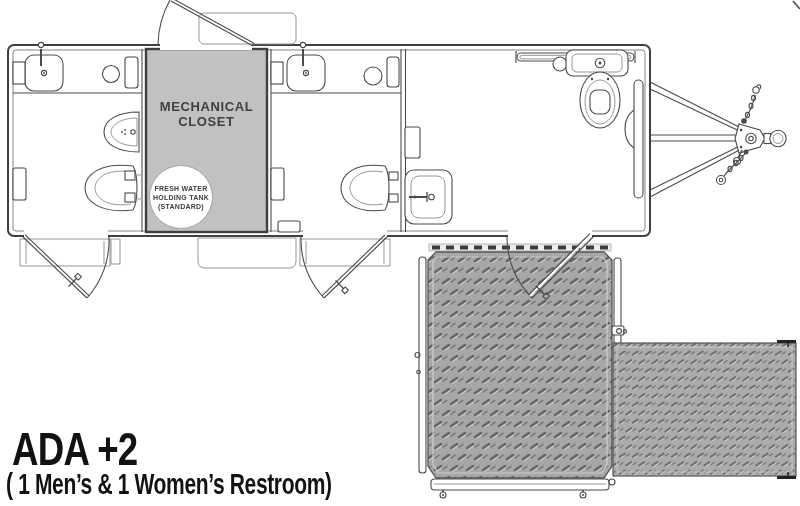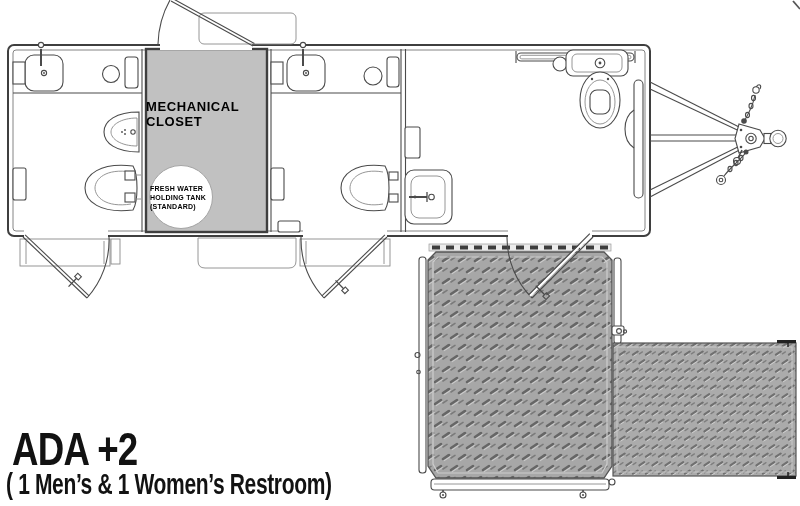--- a/index.html
+++ b/index.html
@@ -1,19 +1,19 @@
 <!DOCTYPE html>
 <html><head>
 <meta charset="utf-8">
 <style>
   html,body{margin:0;padding:0;background:#fff;}
   #canvas{position:relative;width:800px;height:506px;background:#ffffff;overflow:hidden;
           font-family:"Liberation Sans", sans-serif;}
   #plan-svg{position:absolute;left:0;top:0;}
-  .lbl{position:absolute;color:#000000;font-weight:700;text-align:left;}
+  .lbl{position:absolute;color:#404040;font-weight:700;text-align:center;}
   #mech-label{left:146px;top:99px;width:121px;font-size:13px;letter-spacing:.6px;line-height:1.18;font-weight:800;}
   #tank-label{left:150px;top:184px;width:62px;font-size:7px;letter-spacing:.25px;line-height:1.32;}
   #plan-title{left:12px;top:421px;font-size:47px;font-weight:800;color:#121212;letter-spacing:-1px;
               transform:scaleX(.78);transform-origin:left top;white-space:nowrap;text-align:left;}
   #plan-subtitle{left:6px;top:467px;font-size:30px;font-weight:800;color:#121212;letter-spacing:-.5px;
               transform:scaleX(.70);transform-origin:left top;white-space:nowrap;text-align:left;}
   svg .s{fill:none;stroke:#4b4b4b;stroke-width:1.1;}
   svg .sw{fill:#ffffff;stroke:#4b4b4b;stroke-width:1.1;}
   svg .lt{fill:none;stroke:#8a8a8a;stroke-width:.9;}
 </style>

